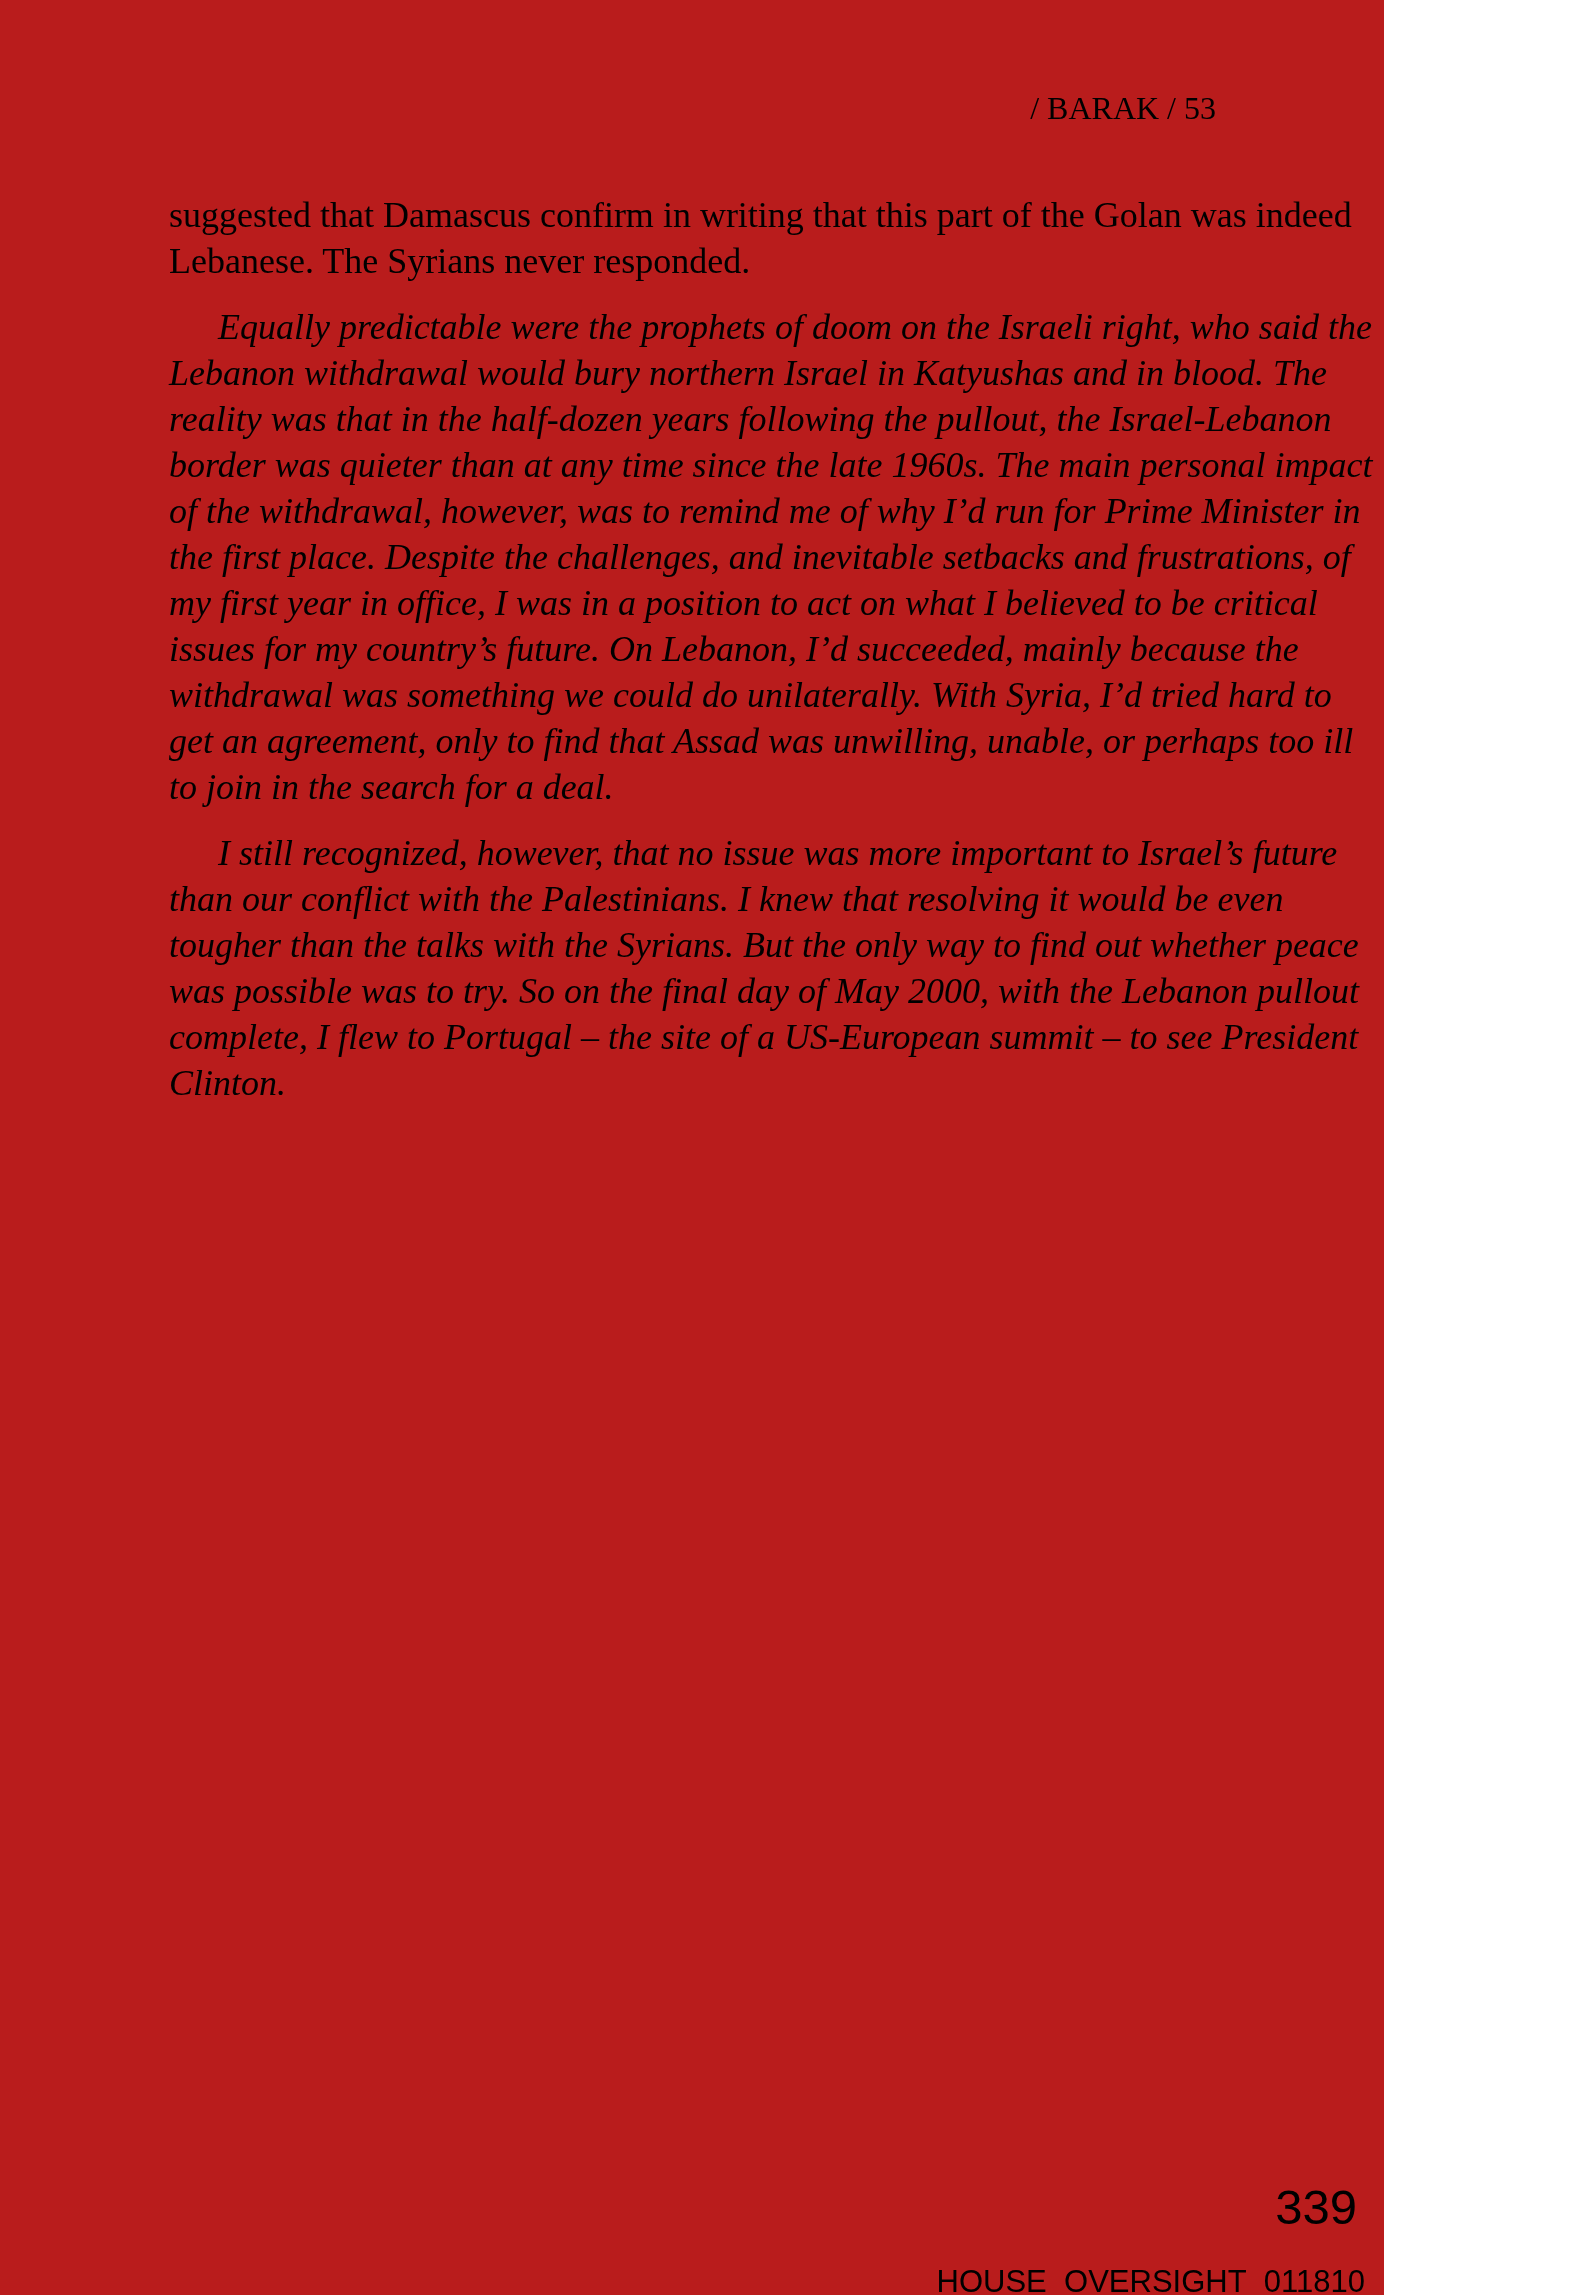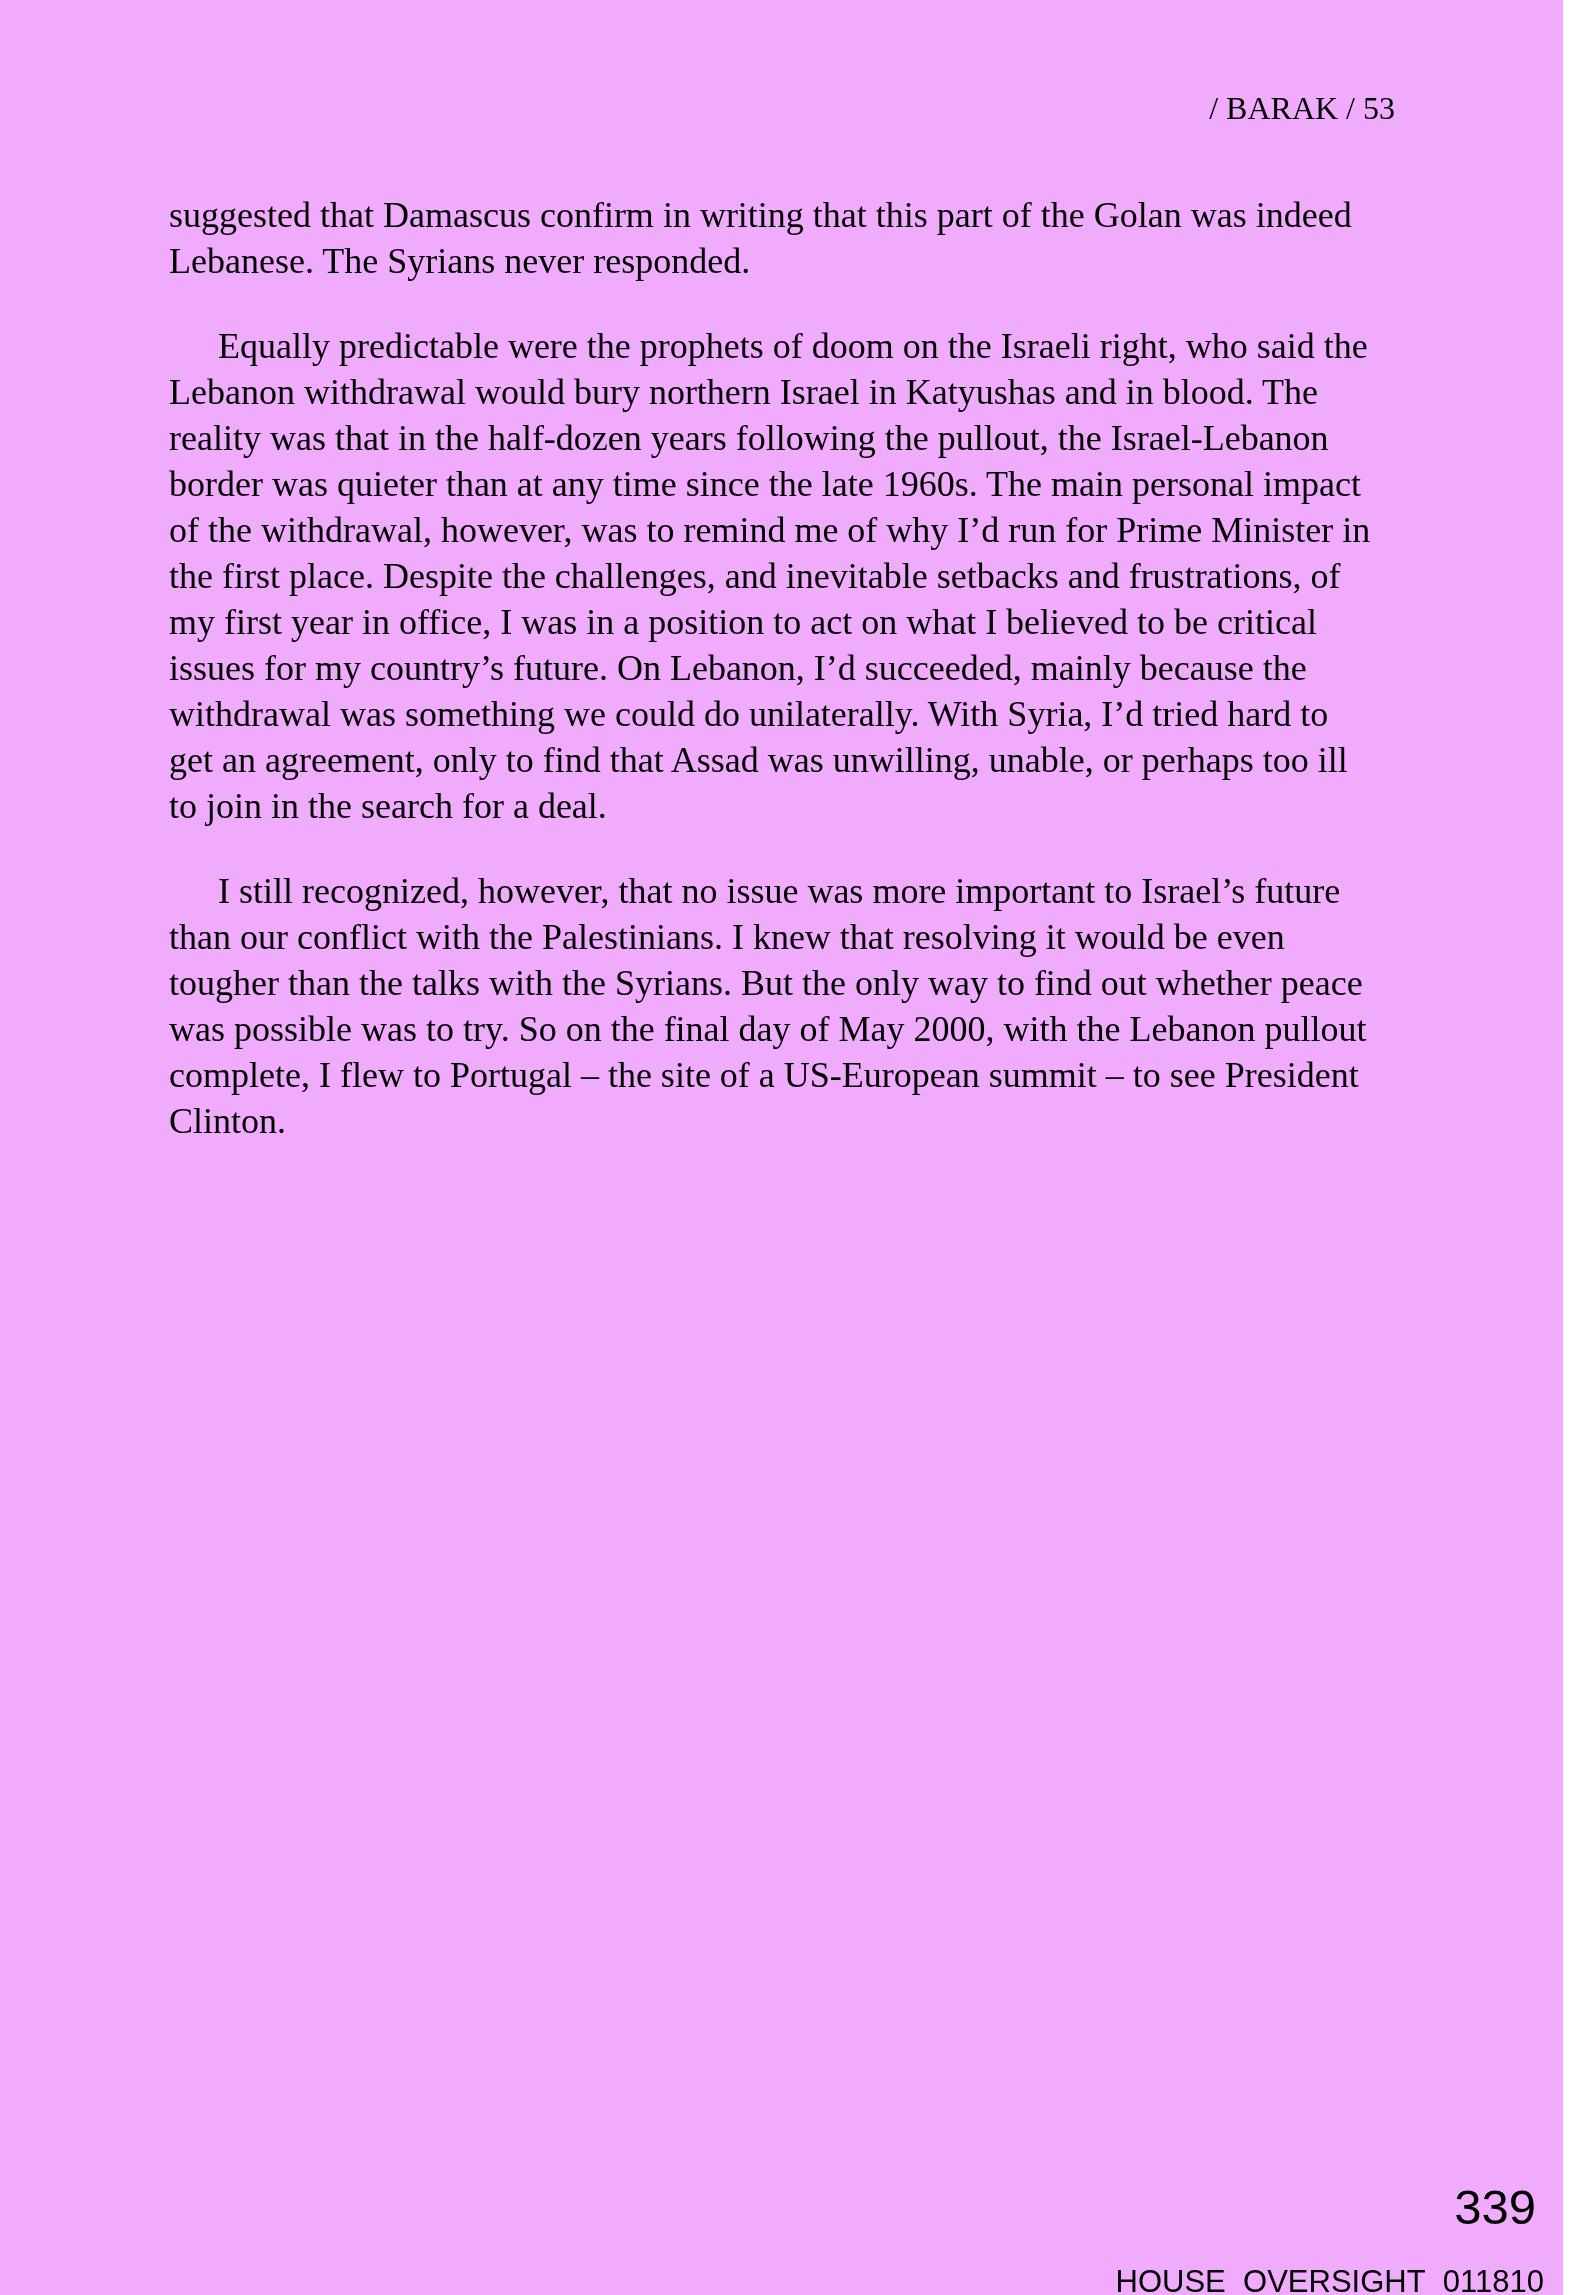--- a/index.html
+++ b/index.html
@@ -2,23 +2,23 @@
 <html style="font-size:10.3px"><head>
 <meta charset="utf-8">
 <style>
   html, body {
     margin: 0;
     padding: 0;
     background: #ffffff;
   }
   .page {
     position: relative;
-    width: 1563px;
+    width: 1384px;
     height: 2295px;
-    background: #f0abfc;
+    background: #b91c1c;
     color: #000000;
     overflow: hidden;
   }
   .running-header {
     position: absolute;
     top: 92px;
     right: 168px;
     font-family: "Liberation Serif", "DejaVu Serif", serif;
     font-size: 32px;
     line-height: 1;
@@ -33,21 +33,22 @@
     font-family: "Liberation Serif", "DejaVu Serif", serif;
     font-size: 36px;
     line-height: 46px;
     color: #000000;
   }
   .body-text p {
     margin: 0;
     white-space: pre-line;
   }
   .body-text p.spaced {
-    margin-top: 39px;
+    margin-top: 20px;
+    font-style: italic;
   }
   .body-text p.indented {
     text-indent: 49px;
   }
   .page-number {
     position: absolute;
     top: 2183px;
     right: 27px;
     font-family: "Liberation Sans", "DejaVu Sans", sans-serif;
     font-size: 49px;

